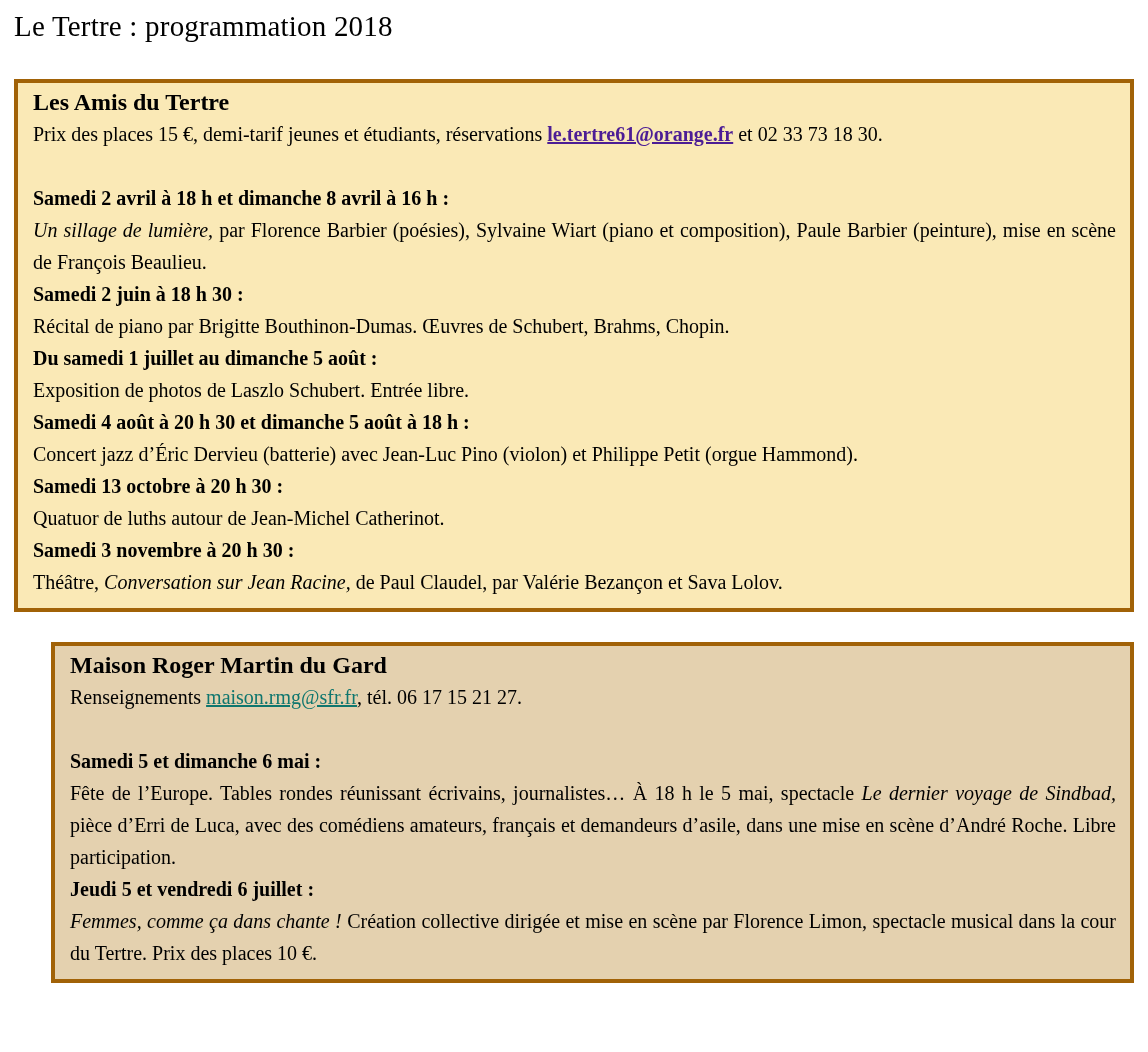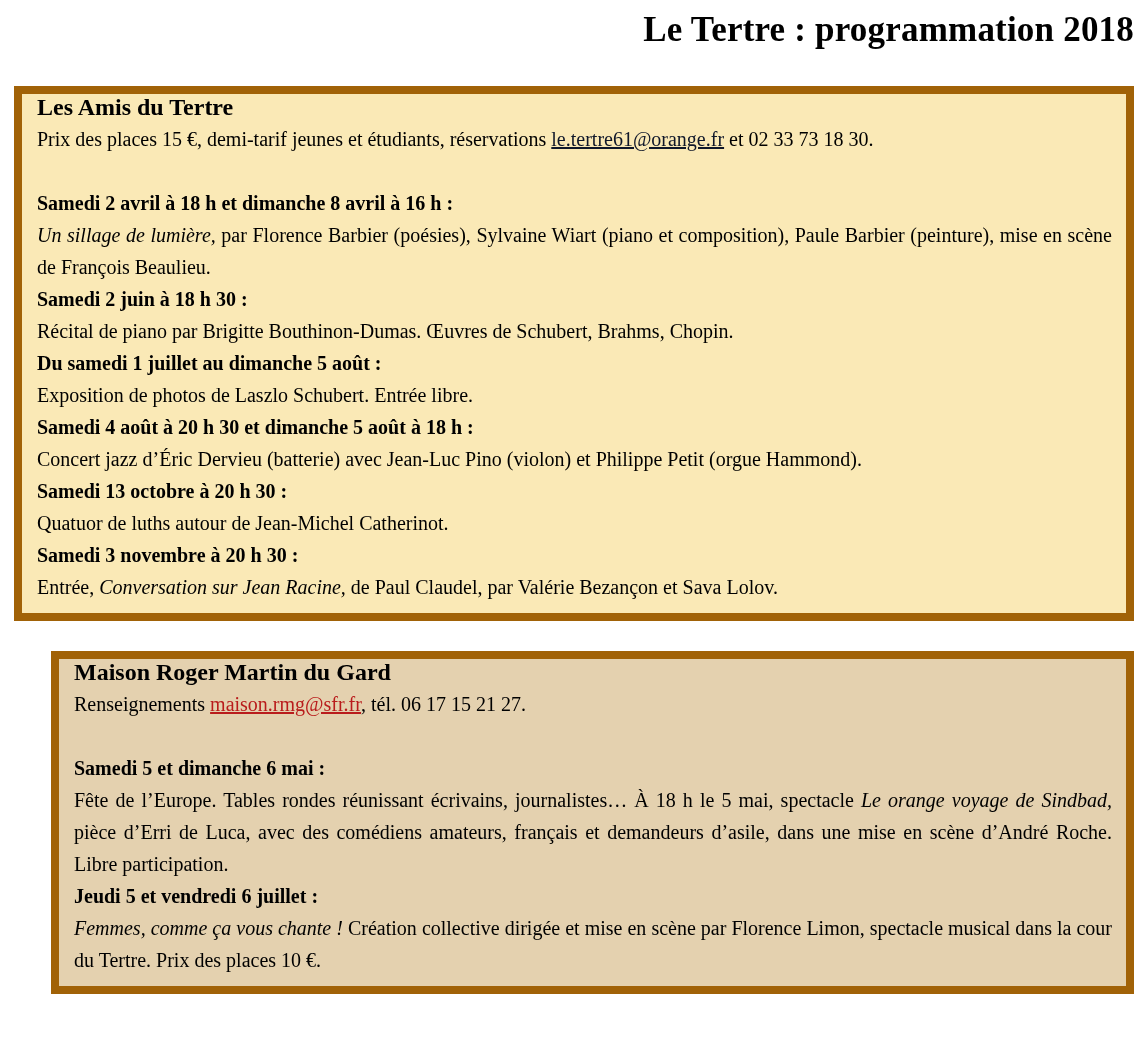--- a/index.html
+++ b/index.html
@@ -8,29 +8,29 @@
     padding: 0;
     background: #ffffff;
     color: #000000;
     font-family: "Liberation Serif", "DejaVu Serif", serif;
   }
   .page {
     width: 1148px;
     padding: 6px 14px 10px 14px;
   }
   .title {
-    text-align: right;
-    font-size: 35px;
-    font-weight: bold;
+    text-align: left;
+    font-size: 29px;
+    font-weight: normal;
     margin: 4px 0 36px 0;
     letter-spacing: 0.2px;
   }
   .box {
-    border: 8px solid #a16207;
-    padding: 0 14px 10px 15px;
+    border: 4px solid #a16207;
+    padding: 6px 14px 10px 15px;
     margin-bottom: 30px;
   }
   .box-title {
     font-size: 24px;
     font-weight: bold;
     margin: 0 0 2px 0;
   }
   .intro, .event-date, .event-desc {
     font-size: 20px;
     line-height: 32px;
@@ -44,21 +44,21 @@
 </style>
 </head>
 <body>
 
 <div class="page">
 
   <h1 class="title">Le Tertre : programmation 2018</h1>
 
   <section class="box" style="background: rgb(250, 233, 182);">
     <h2 class="box-title">Les Amis du Tertre</h2>
-    <p class="intro"><span>Prix des places 15 €, demi-tarif jeunes et étudiants, réservations </span><a class="email-link" href="#" style="color: #0f172a;">le.tertre61@orange.fr</a><span> et 02 33 73 18 30.</span></p>
+    <p class="intro"><span>Prix des places 15 €, demi-tarif jeunes et étudiants, réservations </span><a class="email-link" href="#" style="color: #4c1d95; font-weight: bold;">le.tertre61@orange.fr</a><span> et 02 33 73 18 30.</span></p>
     <div class="spacer"></div>
     <div class="events">
         <div>
           <div class="event-date">Samedi 2 avril à 18 h et dimanche 8 avril à 16 h :</div>
           <div class="event-desc"><span class="italic">Un sillage de lumière,</span><span> par Florence Barbier (poésies), Sylvaine Wiart (piano et composition), Paule Barbier (peinture), mise en scène de François Beaulieu.</span></div>
         </div>
         <div>
           <div class="event-date">Samedi 2 juin à 18 h 30 :</div>
           <div class="event-desc"><span>Récital de piano par Brigitte Bouthinon-Dumas. Œuvres de Schubert, Brahms, Chopin.</span></div>
         </div>
@@ -69,36 +69,36 @@
         <div>
           <div class="event-date">Samedi 4 août à 20 h 30 et dimanche 5 août à 18 h :</div>
           <div class="event-desc"><span>Concert jazz d’Éric Dervieu (batterie) avec Jean-Luc Pino (violon) et Philippe Petit (orgue Hammond).</span></div>
         </div>
         <div>
           <div class="event-date">Samedi 13 octobre à 20 h 30 :</div>
           <div class="event-desc"><span>Quatuor de luths autour de Jean-Michel Catherinot.</span></div>
         </div>
         <div>
           <div class="event-date">Samedi 3 novembre à 20 h 30 :</div>
-          <div class="event-desc"><span>Entrée, </span><span class="italic">Conversation sur Jean Racine,</span><span> de Paul Claudel, par Valérie Bezançon et Sava Lolov.</span></div>
+          <div class="event-desc"><span>Théâtre, </span><span class="italic">Conversation sur Jean Racine,</span><span> de Paul Claudel, par Valérie Bezançon et Sava Lolov.</span></div>
         </div>
       </div>
   </section>
 
   <section class="box" style="background: rgb(228, 209, 175); margin-left: 37px;">
     <h2 class="box-title">Maison Roger Martin du Gard</h2>
-    <p class="intro"><span>Renseignements </span><a class="email-link" href="#" style="color: #b91c1c;">maison.rmg@sfr.fr</a><span>, tél. 06 17 15 21 27.</span></p>
+    <p class="intro"><span>Renseignements </span><a class="email-link" href="#" style="color: #0f766e;">maison.rmg@sfr.fr</a><span>, tél. 06 17 15 21 27.</span></p>
     <div class="spacer"></div>
     <div class="events">
         <div>
           <div class="event-date">Samedi 5 et dimanche 6 mai :</div>
-          <div class="event-desc"><span>Fête de l’Europe. Tables rondes réunissant écrivains, journalistes…  À 18 h le 5 mai, spectacle </span><span class="italic">Le orange voyage de Sindbad,</span><span> pièce d’Erri de Luca, avec des comédiens amateurs, français et demandeurs d’asile, dans une mise en scène d’André Roche. Libre participation.</span></div>
+          <div class="event-desc"><span>Fête de l’Europe. Tables rondes réunissant écrivains, journalistes…  À 18 h le 5 mai, spectacle </span><span class="italic">Le dernier voyage de Sindbad,</span><span> pièce d’Erri de Luca, avec des comédiens amateurs, français et demandeurs d’asile, dans une mise en scène d’André Roche. Libre participation.</span></div>
         </div>
         <div>
           <div class="event-date">Jeudi 5 et vendredi 6 juillet :</div>
         </div>
         <div>
-          <div class="event-desc"><span class="italic">Femmes, comme ça vous chante !</span><span> Création collective dirigée et mise en scène par Florence Limon,  spectacle musical dans la cour du Tertre. Prix des places 10 €.</span></div>
+          <div class="event-desc"><span class="italic">Femmes, comme ça dans chante !</span><span> Création collective dirigée et mise en scène par Florence Limon,  spectacle musical dans la cour du Tertre. Prix des places 10 €.</span></div>
         </div>
       </div>
   </section>
 
 </div>
 
 </body></html>

